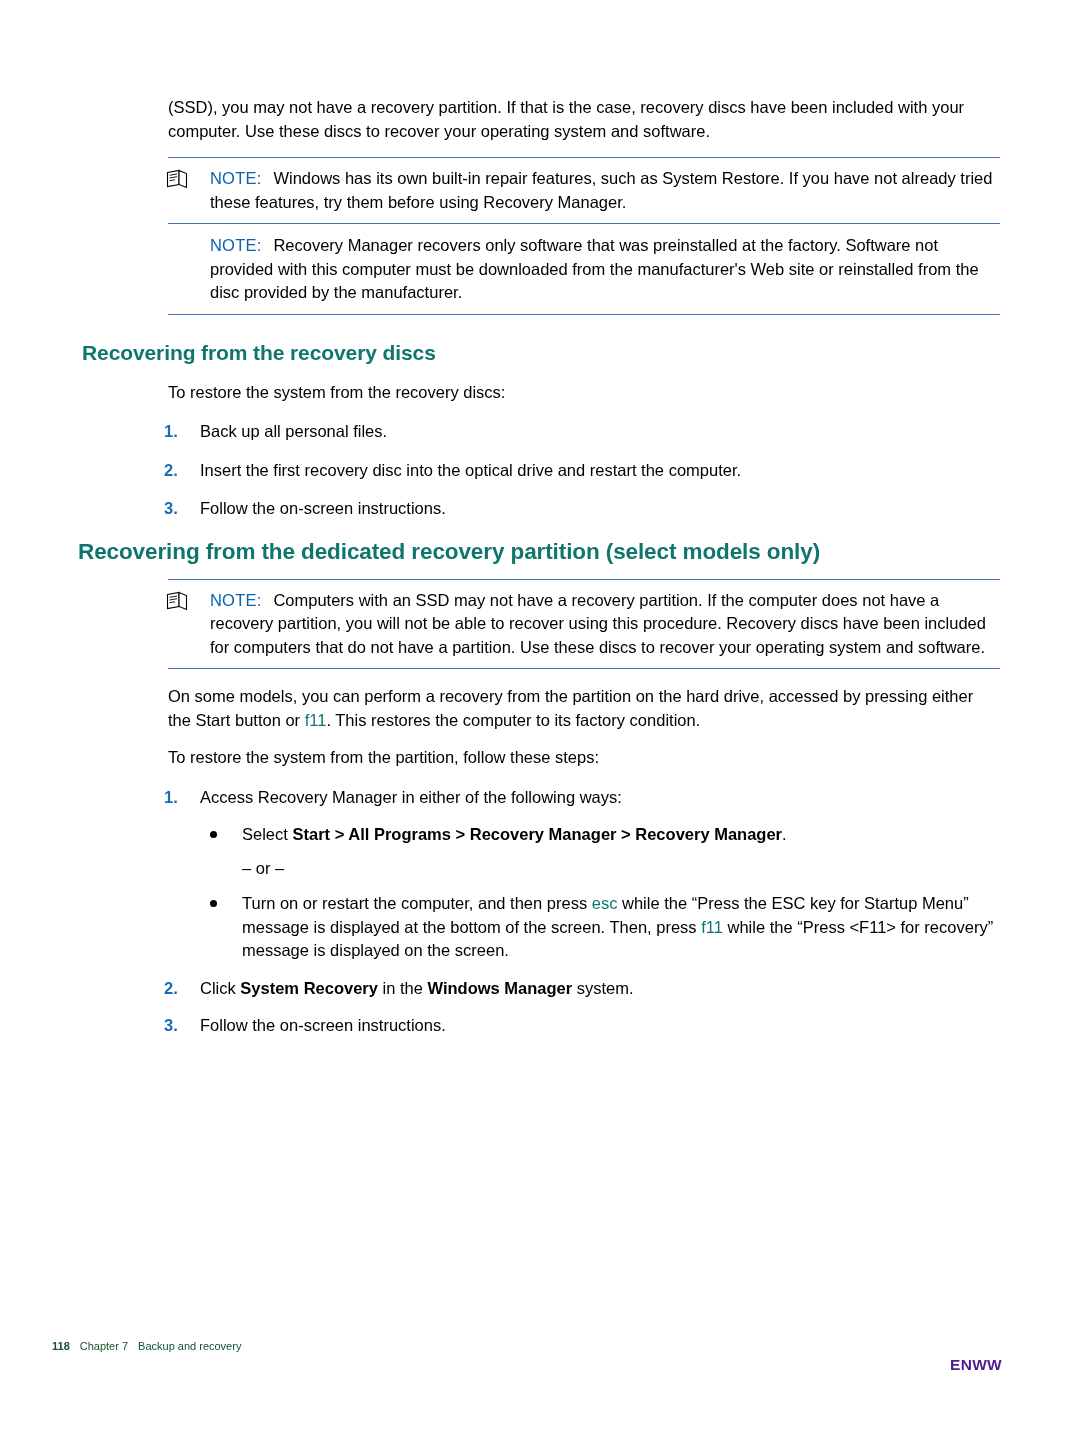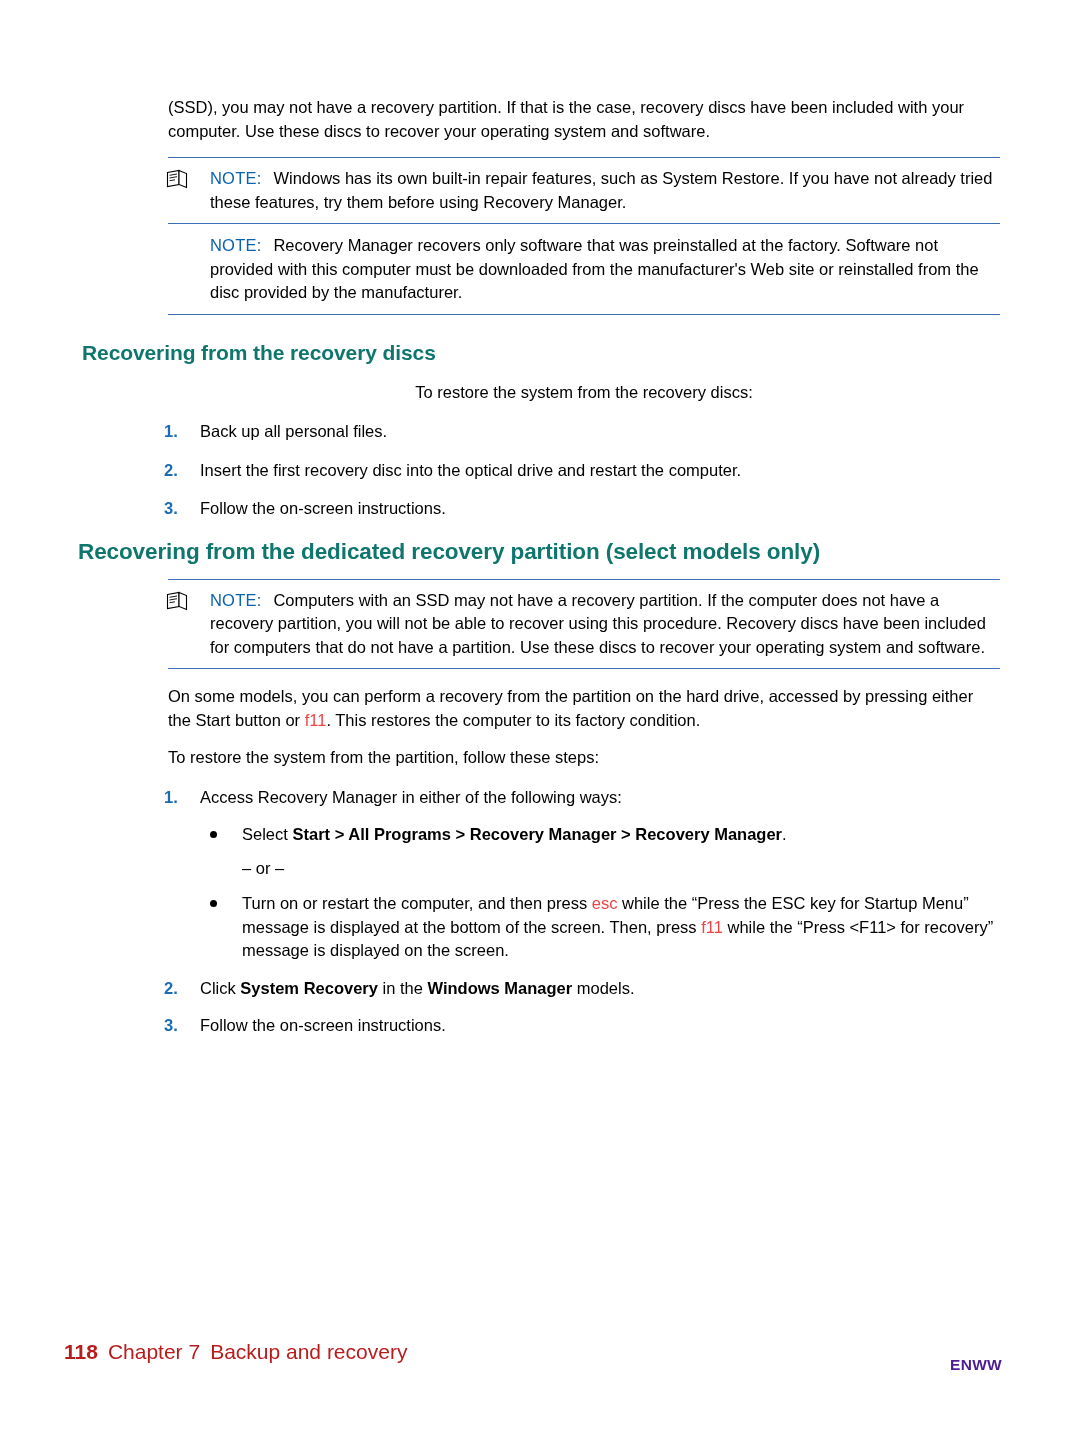--- a/index.html
+++ b/index.html
@@ -127,36 +127,36 @@
     border-radius: 50%;
     background: #000;
   }
   .or-line {
     margin-left: 162px;
     font-size: 16.5px;
     line-height: 23.5px;
     margin-bottom: 4px;
   }
   .b { font-weight: bold; }
-  .kw { color: #ef4444; text-align: right; }
+  .kw { color: #0f766e; text-align: right; }
 
   
   .footer {
     position: absolute;
     left: 0;
     top: 1340px;
     width: 1080px;
     height: 30px;
   }
   .footer .left {
     position: absolute;
-    left: 64px;
+    left: 52px;
     top: 0;
-    font-size: 21px;
-    color: #b91c1c;
+    font-size: 11px;
+    color: #14532d;
   }
   .footer .left .pg { font-weight: bold; }
   .footer .right {
     position: absolute;
     right: 78px;
     top: 16px;
     font-size: 15.5px;
     font-weight: bold;
     color: #4c1d95;
     letter-spacing: 0.3px;
@@ -188,21 +188,21 @@
     </div>
 
     <div class="note nolinetop" style="margin-top:0;padding-top:10px;">
       <div class="note-inner">
         <span class="note-label">NOTE:</span><span class="note-gap"></span><span class="note-text">Recovery Manager recovers only software that was preinstalled at the factory. Software not provided with this computer must be downloaded from the manufacturer's Web site or reinstalled from the disc provided by the manufacturer.</span>
       </div>
     </div>
 
     <h2 class="sec first">Recovering from the recovery discs</h2>
 
-    <p class="para indent" style="margin-bottom:16px;text-align:center;">To restore the system from the recovery discs:</p>
+    <p class="para indent" style="margin-bottom:16px;">To restore the system from the recovery discs:</p>
 
     <ol class="steps">
       <li>
         <span class="num">1.</span>
         <span>Back up all personal files.</span>
       </li>
       <li>
         <span class="num">2.</span>
         <span>Insert the first recovery disc into the optical drive and restart the computer.</span>
       </li>
@@ -252,21 +252,21 @@
     <ul class="bullets">
       <li style="margin-bottom:14px;">
         <span class="dot"></span>
         <span>Turn on or restart the computer, and then press </span><span class="kw">esc</span><span> while the “Press the ESC key for Startup Menu” message is displayed at the bottom of the screen. Then, press </span><span class="kw">f11</span><span> while the “Press &lt;F11&gt; for recovery” message is displayed on the screen.</span>
       </li>
     </ul>
 
     <ol class="steps">
       <li style="margin-bottom:14px;">
         <span class="num">2.</span>
-        <span><span>Click </span><span class="b">System Recovery</span><span> in the </span><span class="b">Windows Manager</span><span> models.</span></span>
+        <span><span>Click </span><span class="b">System Recovery</span><span> in the </span><span class="b">Windows Manager</span><span> system.</span></span>
       </li>
       <li>
         <span class="num">3.</span>
         <span>Follow the on-screen instructions.</span>
       </li>
     </ol>
 
   </div>
 
   <div class="footer">

